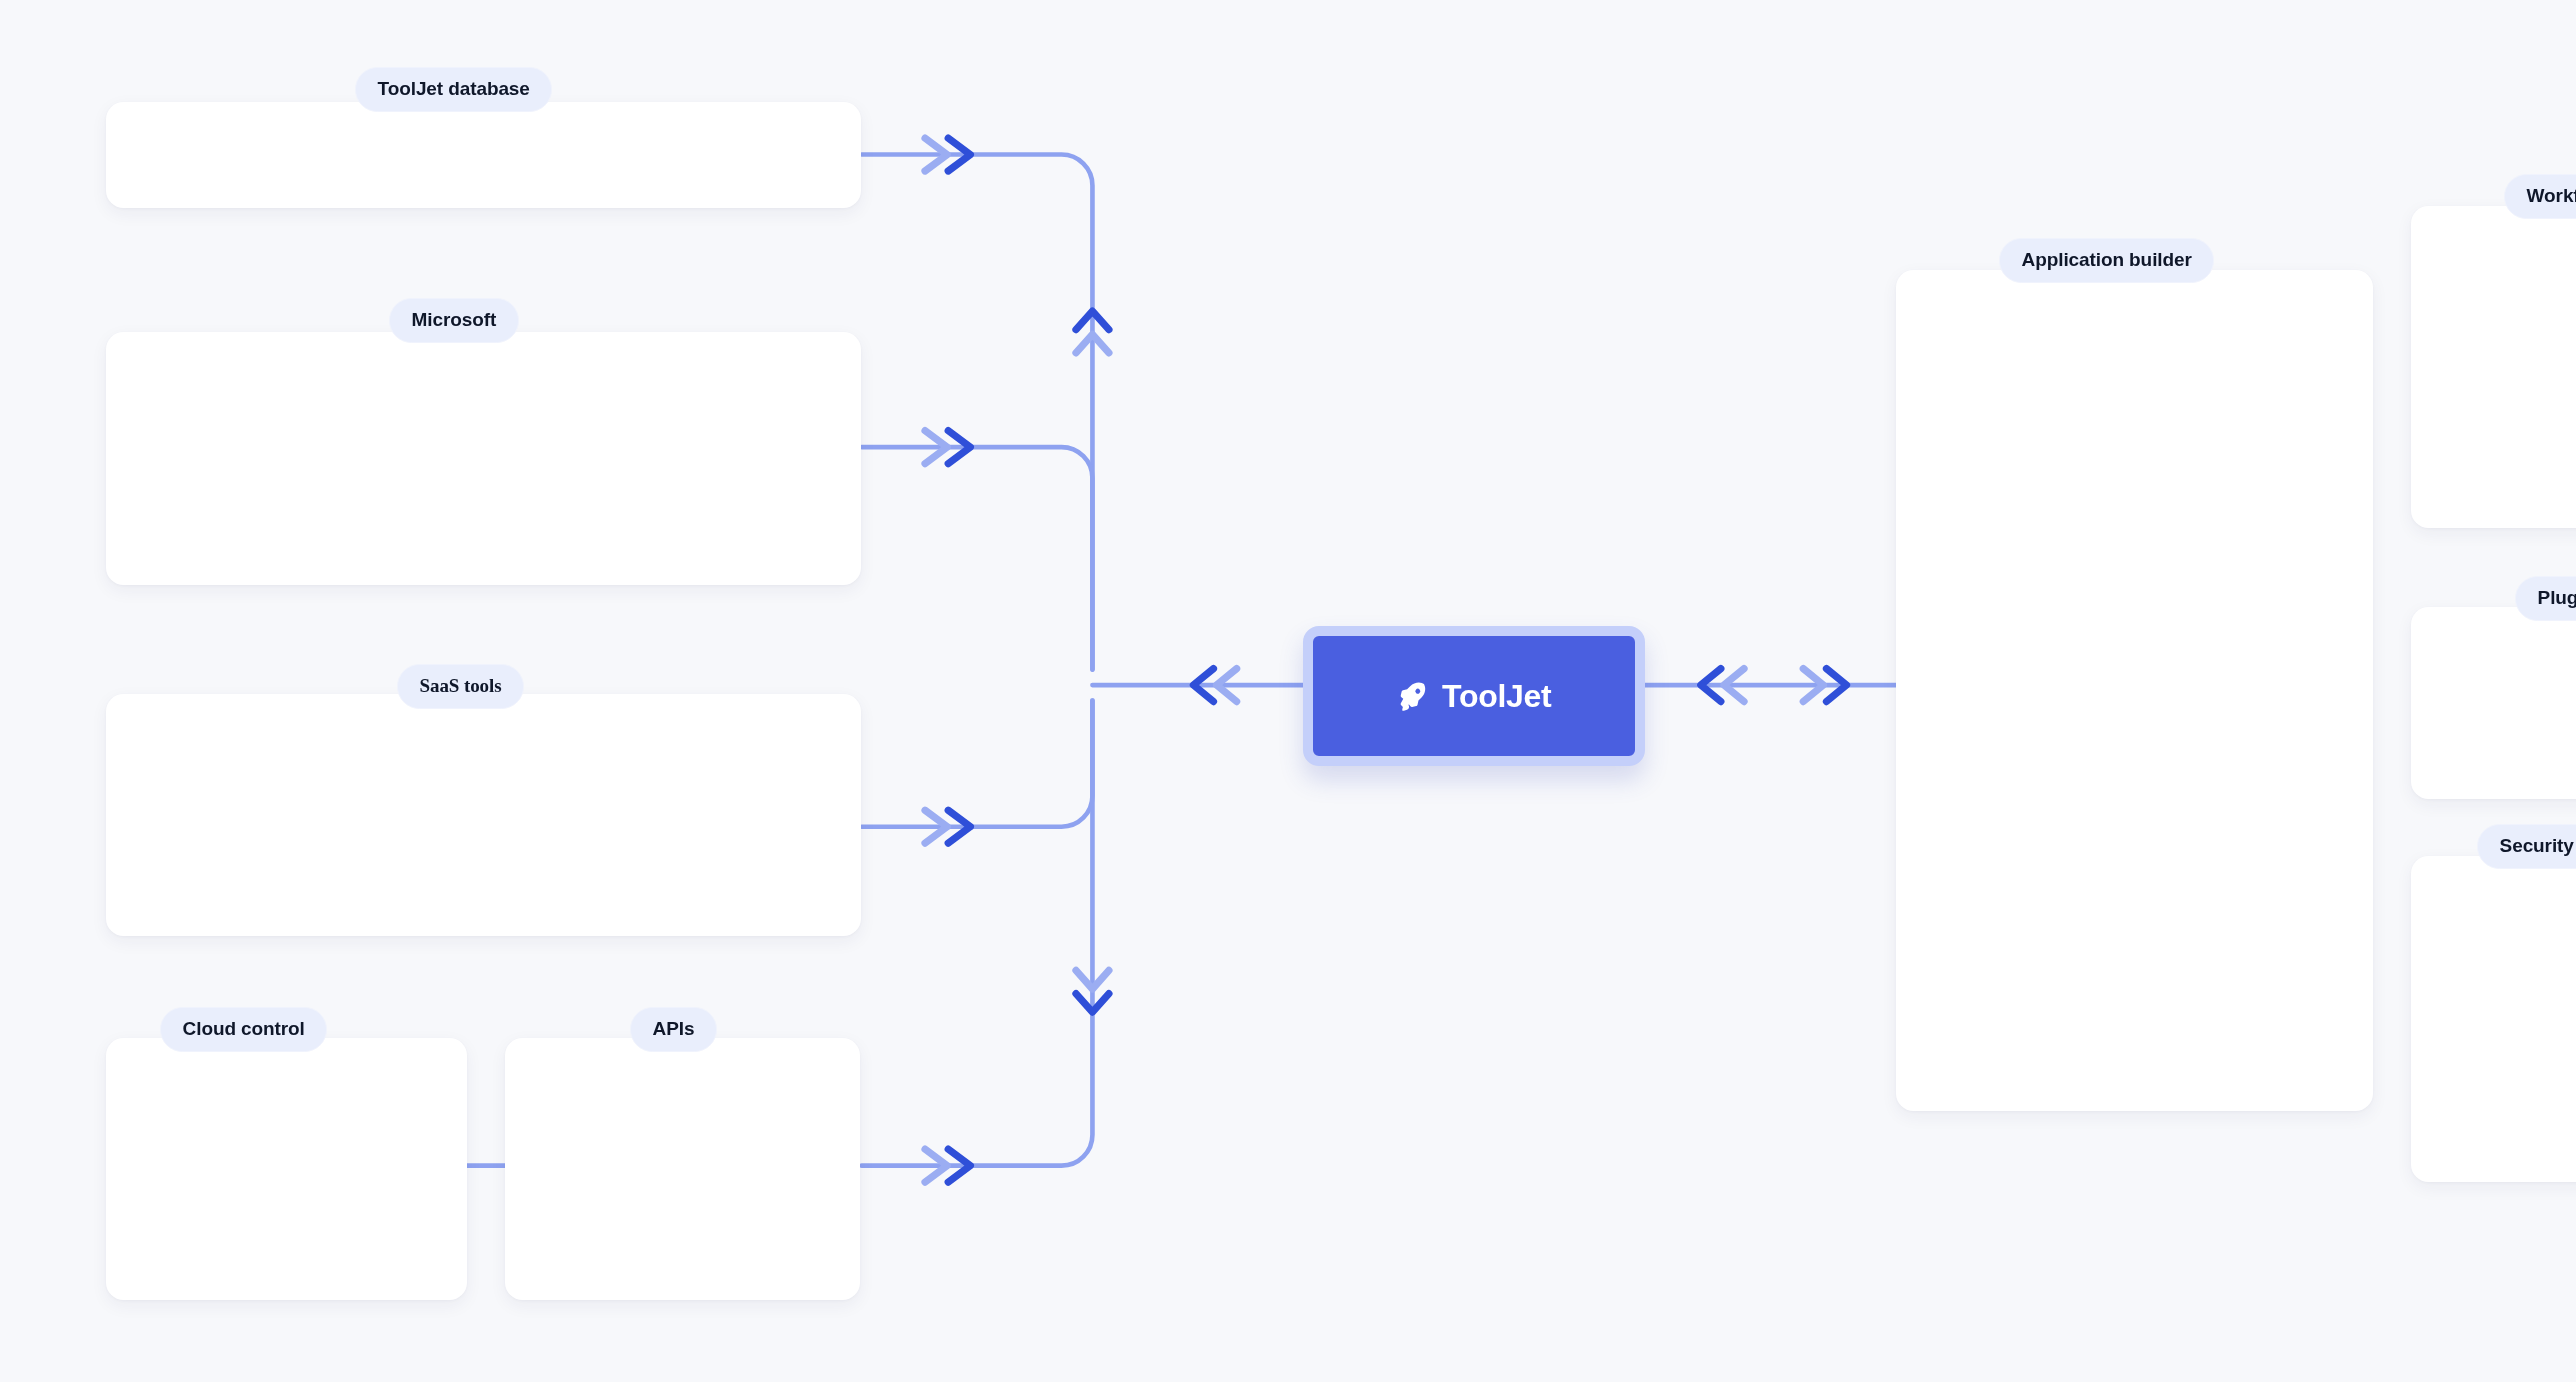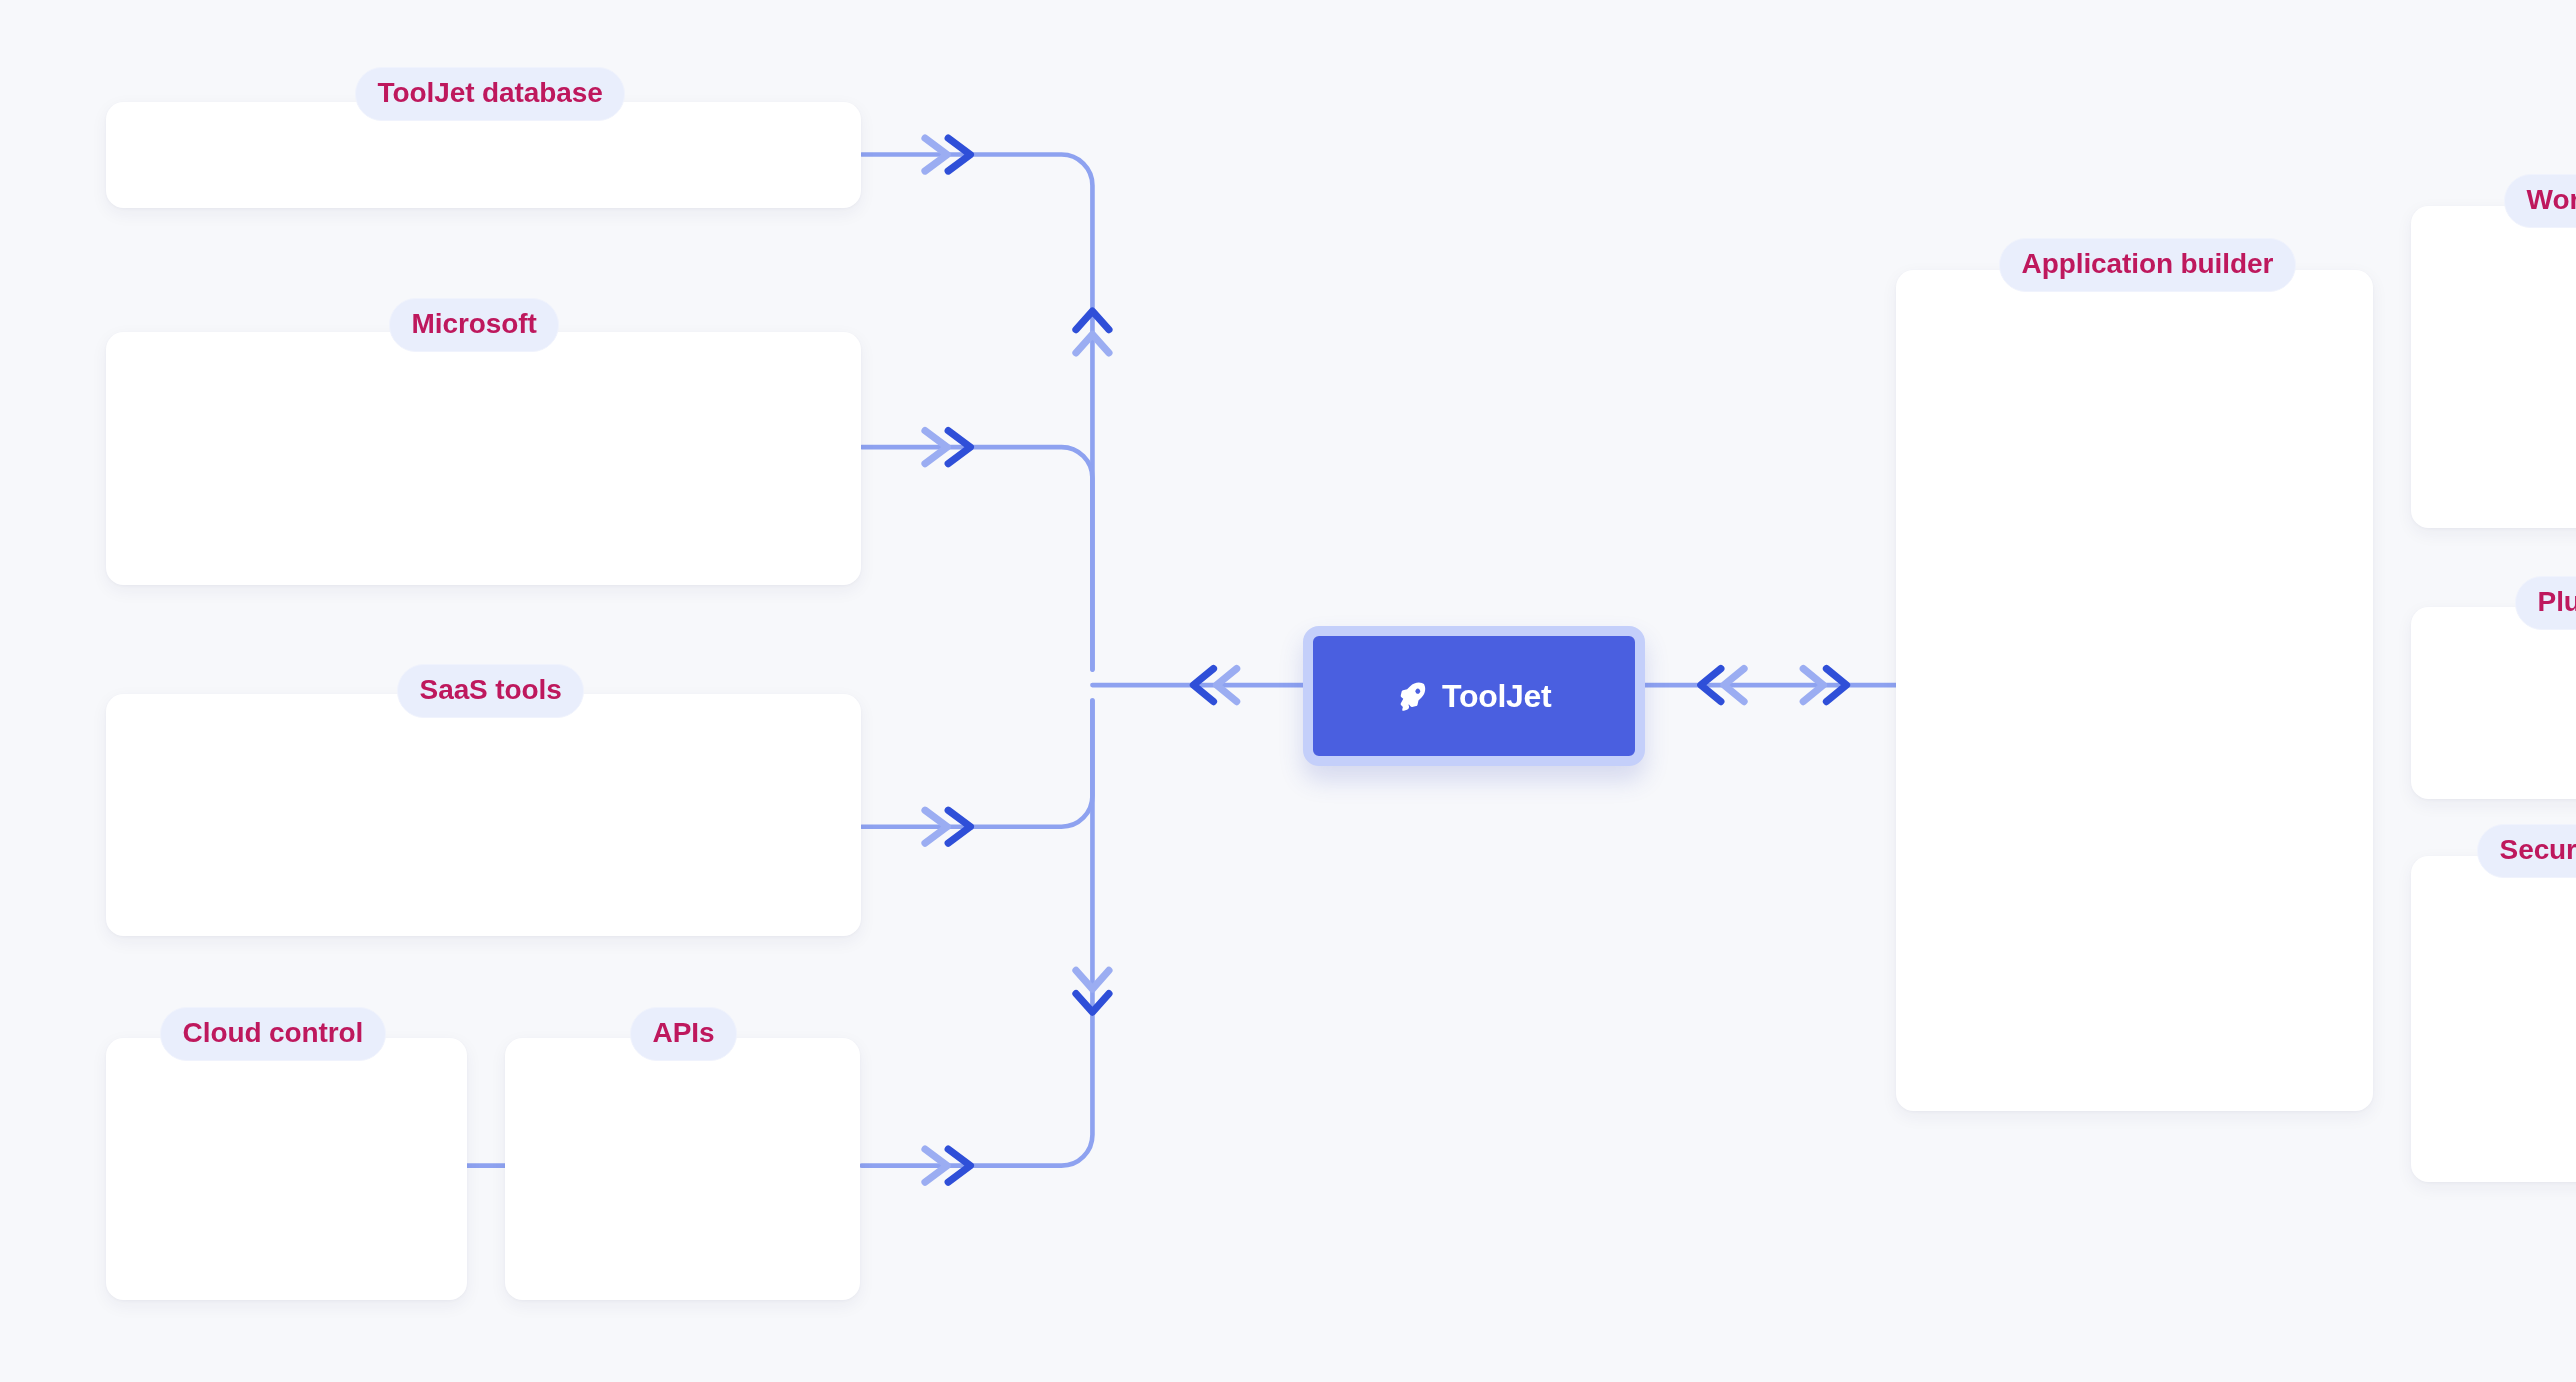--- a/index.html
+++ b/index.html
@@ -21,22 +21,22 @@
     background:#ffffff;
     border-radius:17.5px;
     box-shadow:0 5.2px 17.5px rgba(30,41,90,.055), 0 1px 3.1px rgba(30,41,90,.035);
     z-index:3;
   }
   .pill{
     position:absolute;
     background:#e9eefc;
     border:1.5px solid #f0f3fd;
     border-radius:515px;
-    color:#be185d;
-    font-size:28px;
+    color:#0f172a;
+    font-size:19px;
     font-weight:700;
     letter-spacing:-0.1px;
     line-height:1;
     padding:11.3px 21.6px 12.4px;
     white-space:nowrap;
     z-index:6;
   }
 
   .card-desc{
     position:absolute;left:0;right:0;
@@ -251,21 +251,21 @@
         <rect x="30" y="40" width="3.6" height="12" fill="#fff"></rect>
         <rect x="37" y="44" width="3.6" height="8" fill="#fff"></rect>
         <line x1="44" y1="57" x2="56" y2="69" stroke="#fff" stroke-width="6" stroke-linecap="round"></line>
         <text x="92" y="48" font-family="Liberation Sans, sans-serif" font-size="41" fill="#757575">Google</text>
         <text x="92" y="92" font-family="Liberation Sans, sans-serif" font-size="37" fill="#9aa0a6">Big Query</text>
       </svg>
     </div>
   </div>
 
   <div class="card" style="left:106px;top:694px;width:755px;height:242px;"></div>
-  <div class="pill" style="left:397px;top:664px;">SaaS tools</div>
+  <div class="pill" style="left:397px;top:664px;font-family:Liberation Serif, serif;">SaaS tools</div>
 
   <div class="logo-row" style="left:129px;top:760px;width:711px;height:57px;gap:36px;">
 
     <div class="logo" style="width:170px;">
       <svg width="160" height="40" viewBox="0 0 310 78">
         <polygon points="28,4 58,20 34,36 6,20" fill="#fcb400"></polygon>
         <polygon points="34,40 58,24 58,62 34,76" fill="#18bfff"></polygon>
         <polygon points="6,26 30,40 30,72 6,56" fill="#f82b60"></polygon>
         <text x="78" y="62" font-family="Liberation Sans, sans-serif" font-size="54" font-weight="bold" fill="#000">Airtable</text>
       </svg>

